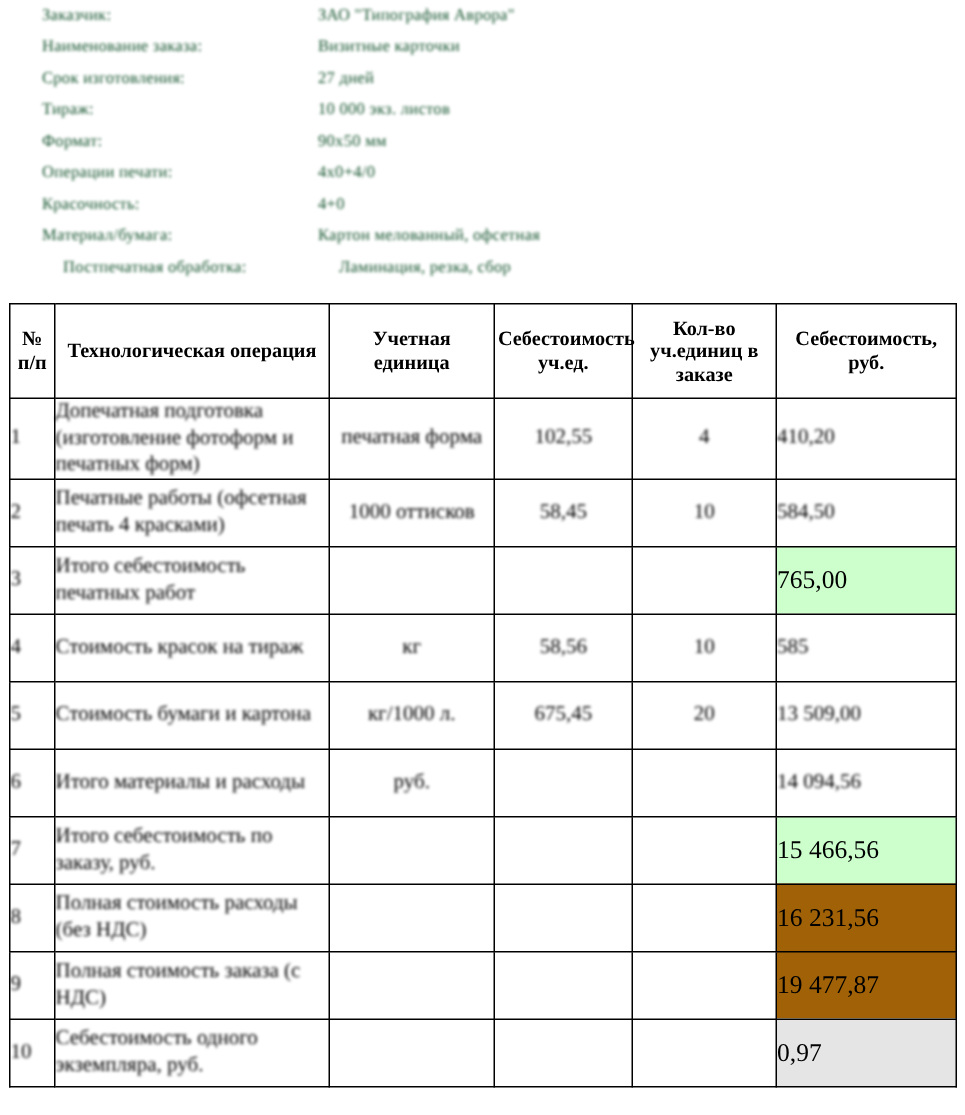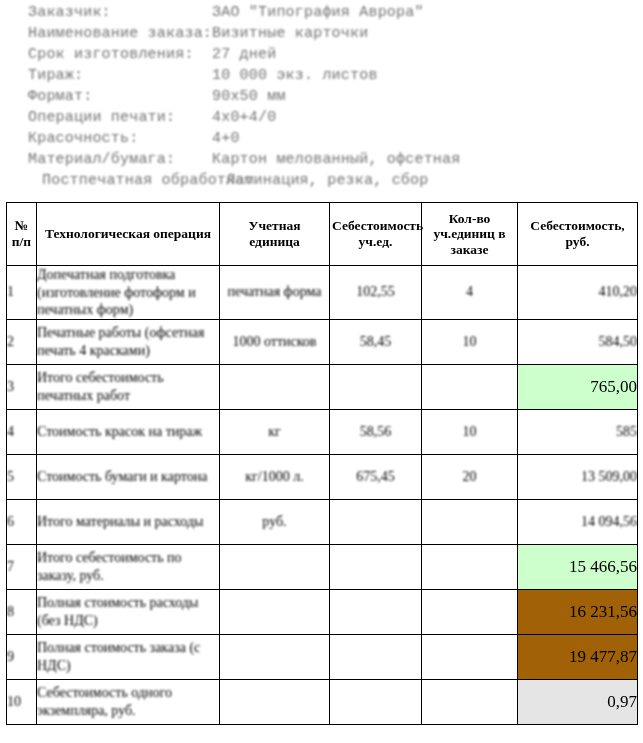--- a/index.html
+++ b/index.html
@@ -27,24 +27,23 @@
   .header-block {
     position: absolute;
     left: 28px;
     top: 4px;
     width: 600px;
   }
   .hrow {
     display: flex;
     align-items: baseline;
     height: 21px;
-    font-size: 15px;
-    color: #737373;
+    font-size: 11px;
+    color: #14532d;
     filter: blur(0.9px);
-    font-family: Liberation Mono, monospace;
   }
   .hrow .hlabel {
     width: 184px;
     flex: 0 0 184px;
     white-space: nowrap;
     letter-spacing: 0.2px;
   }
   .hrow .hvalue {
     white-space: nowrap;
     letter-spacing: 0.2px;
@@ -101,21 +100,21 @@
   }
   .c-op {
     text-align: left;
     padding-left: 6px;
     line-height: 1.25;
   }
   .c-unit, .c-cost, .c-qty {
     text-align: center;
   }
   .c-total {
-    text-align: right;
+    text-align: left;
   }
   .c-total.plain {
     filter: blur(0.9px);
   }
   .c-total.crisp {
     filter: none;
     font-size: 17px;
   }
   .fill-green  { background: #ccffcc; }
   .fill-cyan   { background: #a16207; }

